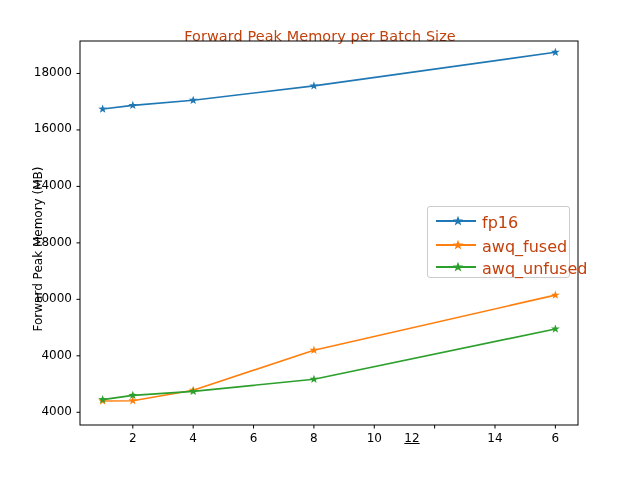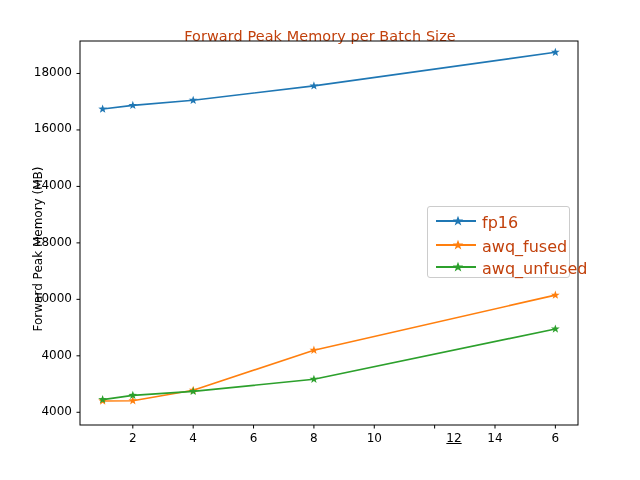--- a/index.html
+++ b/index.html
@@ -178,21 +178,21 @@
       <div class="tick-label-y" style="left: 20px; top: 178.412px;">14000</div>
       <div class="tick-label-y" style="left: 20px; top: 121px;">16000</div>
       <div class="tick-label-y" style="left: 20px; top: 65.4706px;">18000</div>
     </div>
   <div id="xtick-labels">
       <div class="tick-label-x" style="left: 112.818px; top: 431px;">2</div>
       <div class="tick-label-x" style="left: 173.182px; top: 431px;">4</div>
       <div class="tick-label-x" style="left: 233.545px; top: 431px;">6</div>
       <div class="tick-label-x" style="left: 293.909px; top: 431px;">8</div>
       <div class="tick-label-x" style="left: 354.273px; top: 431px;">10</div>
-      <div class="tick-label-x" style="left: 434px; top: 431px; text-decoration: underline;">12</div>
+      <div class="tick-label-x" style="left: 392px; top: 431px; text-decoration: underline;">12</div>
       <div class="tick-label-x" style="left: 475px; top: 431px;">14</div>
       <div class="tick-label-x" style="left: 535.364px; top: 431px;">6</div>
     </div>
 
   <div class="legend-box">
     <div class="legend-row" style="top:2px;">
       <div class="legend-swatch" style="background: rgb(31, 119, 180);"></div>
       <svg class="legend-marker" viewBox="0 0 12 12">
         <polygon points="6,0.8 7.4,4.4 11.2,4.4 8.1,6.8 9.3,10.6 6,8.3 2.7,10.6 3.9,6.8 0.8,4.4 4.6,4.4" fill="#1f77b4"></polygon>
       </svg>

